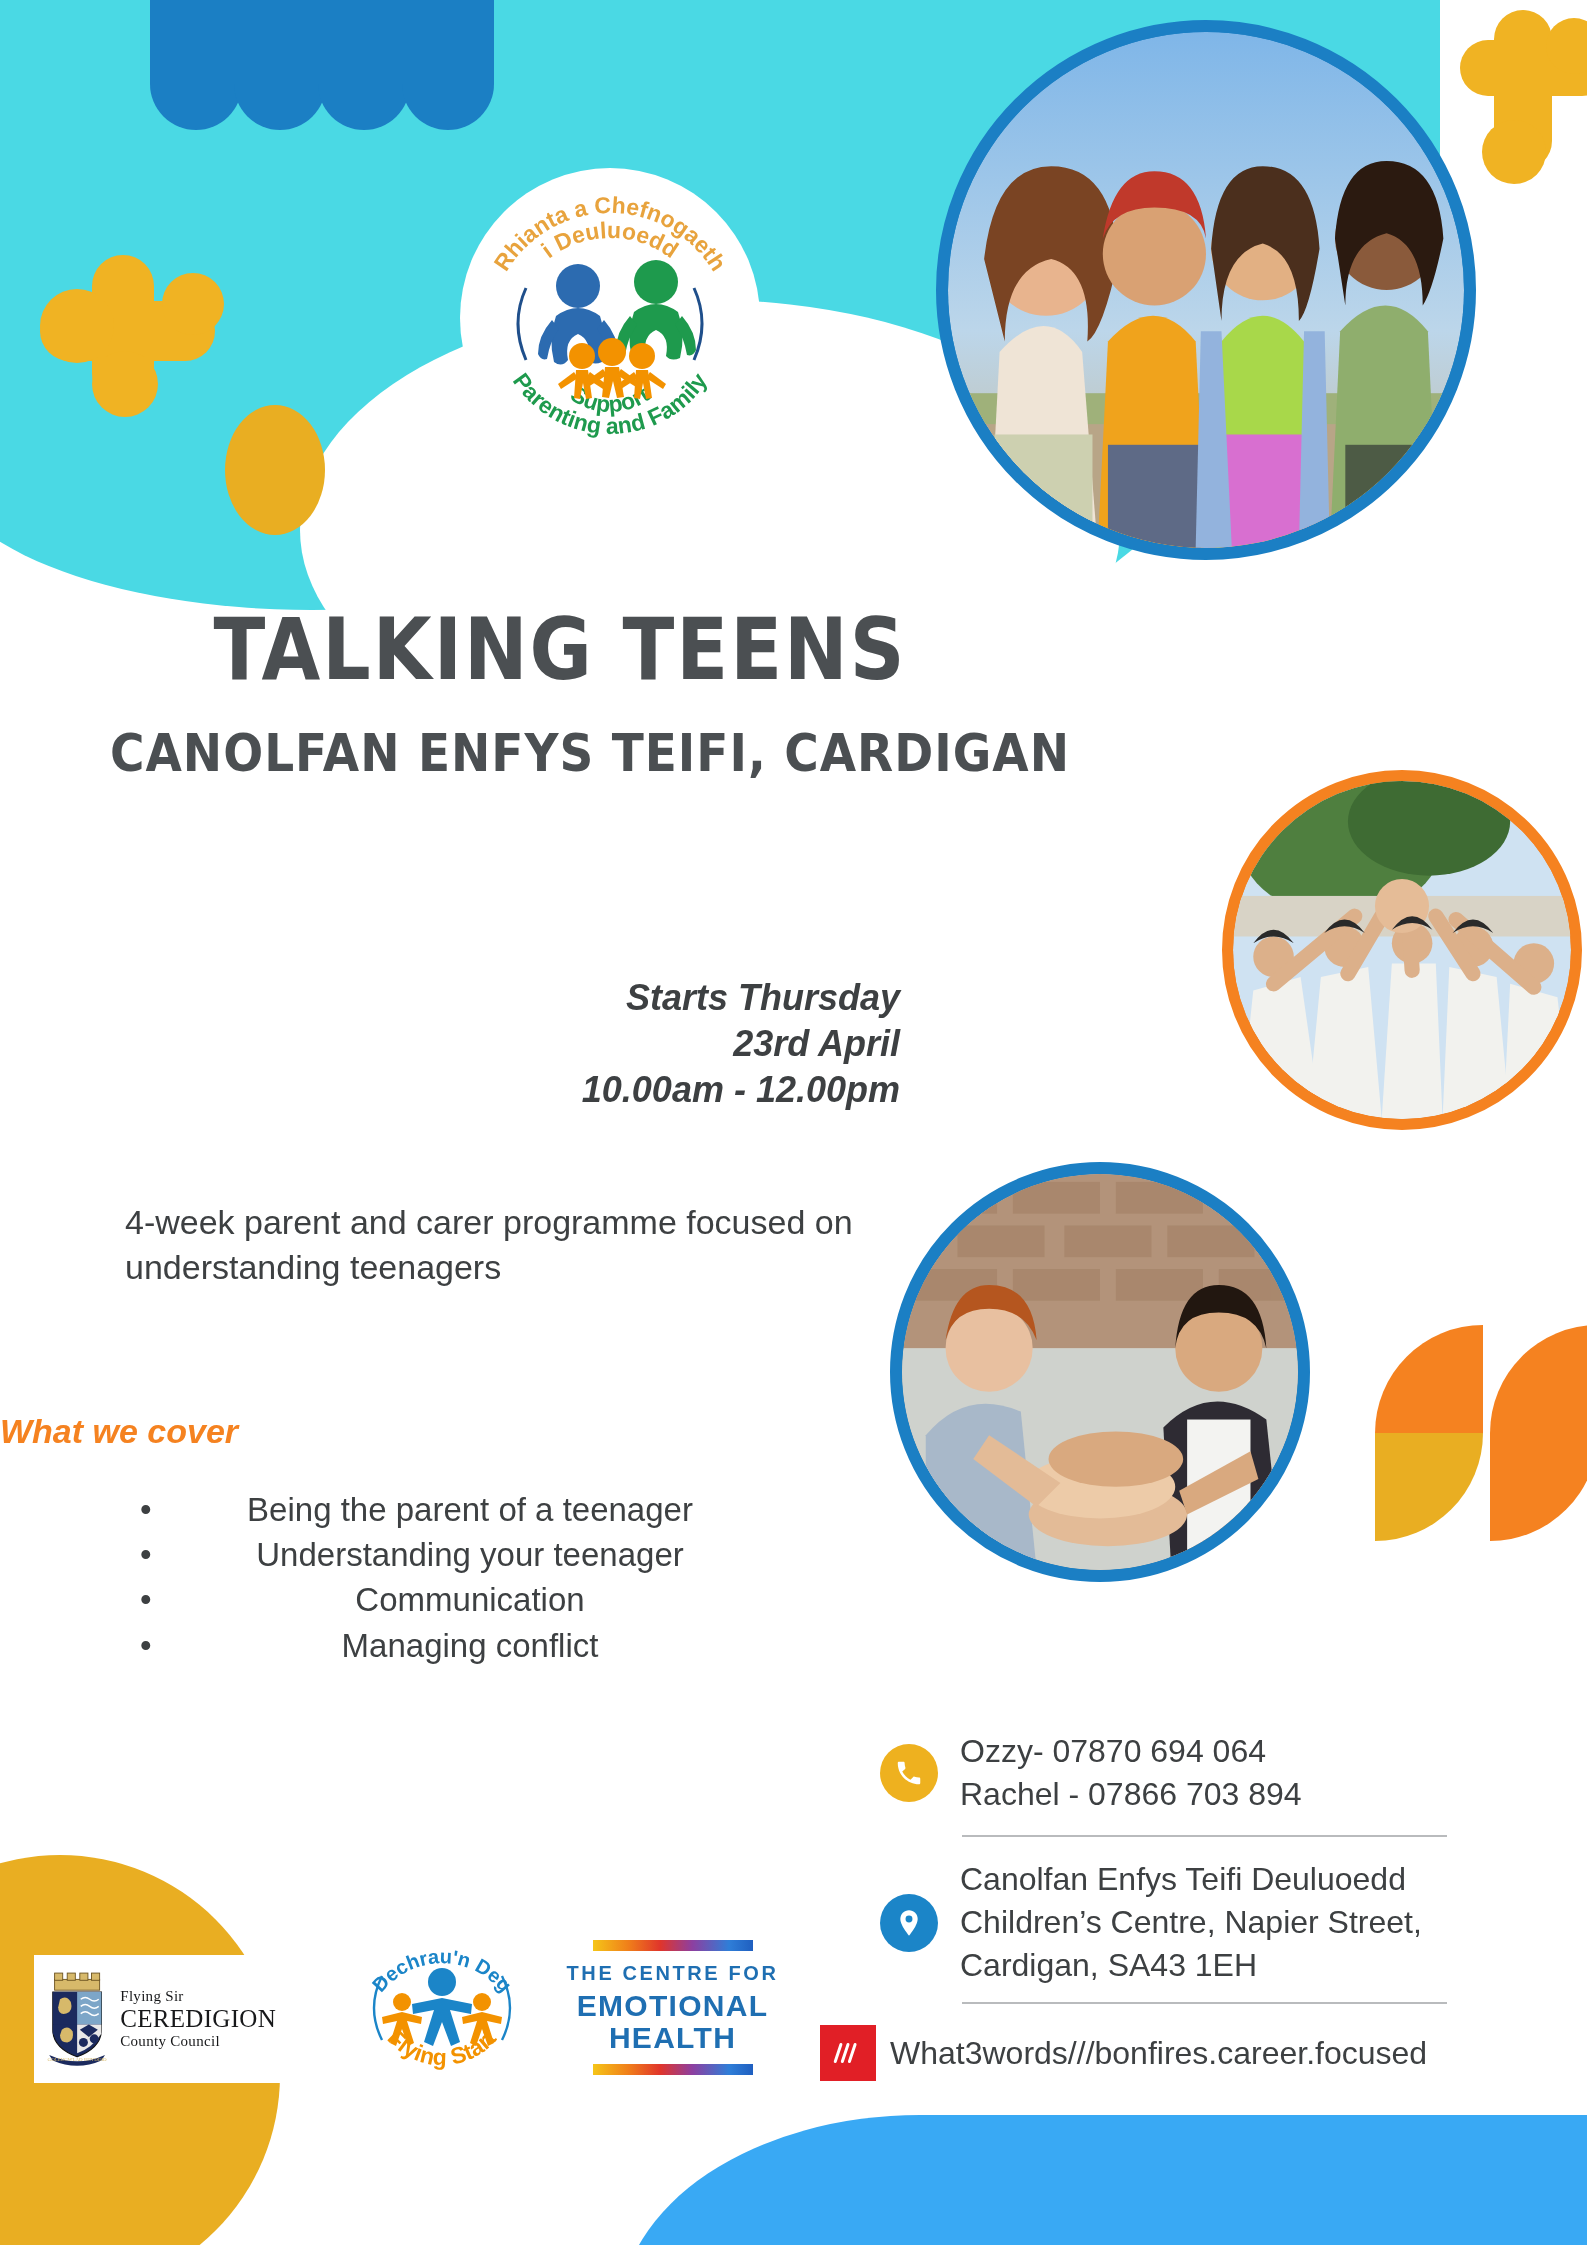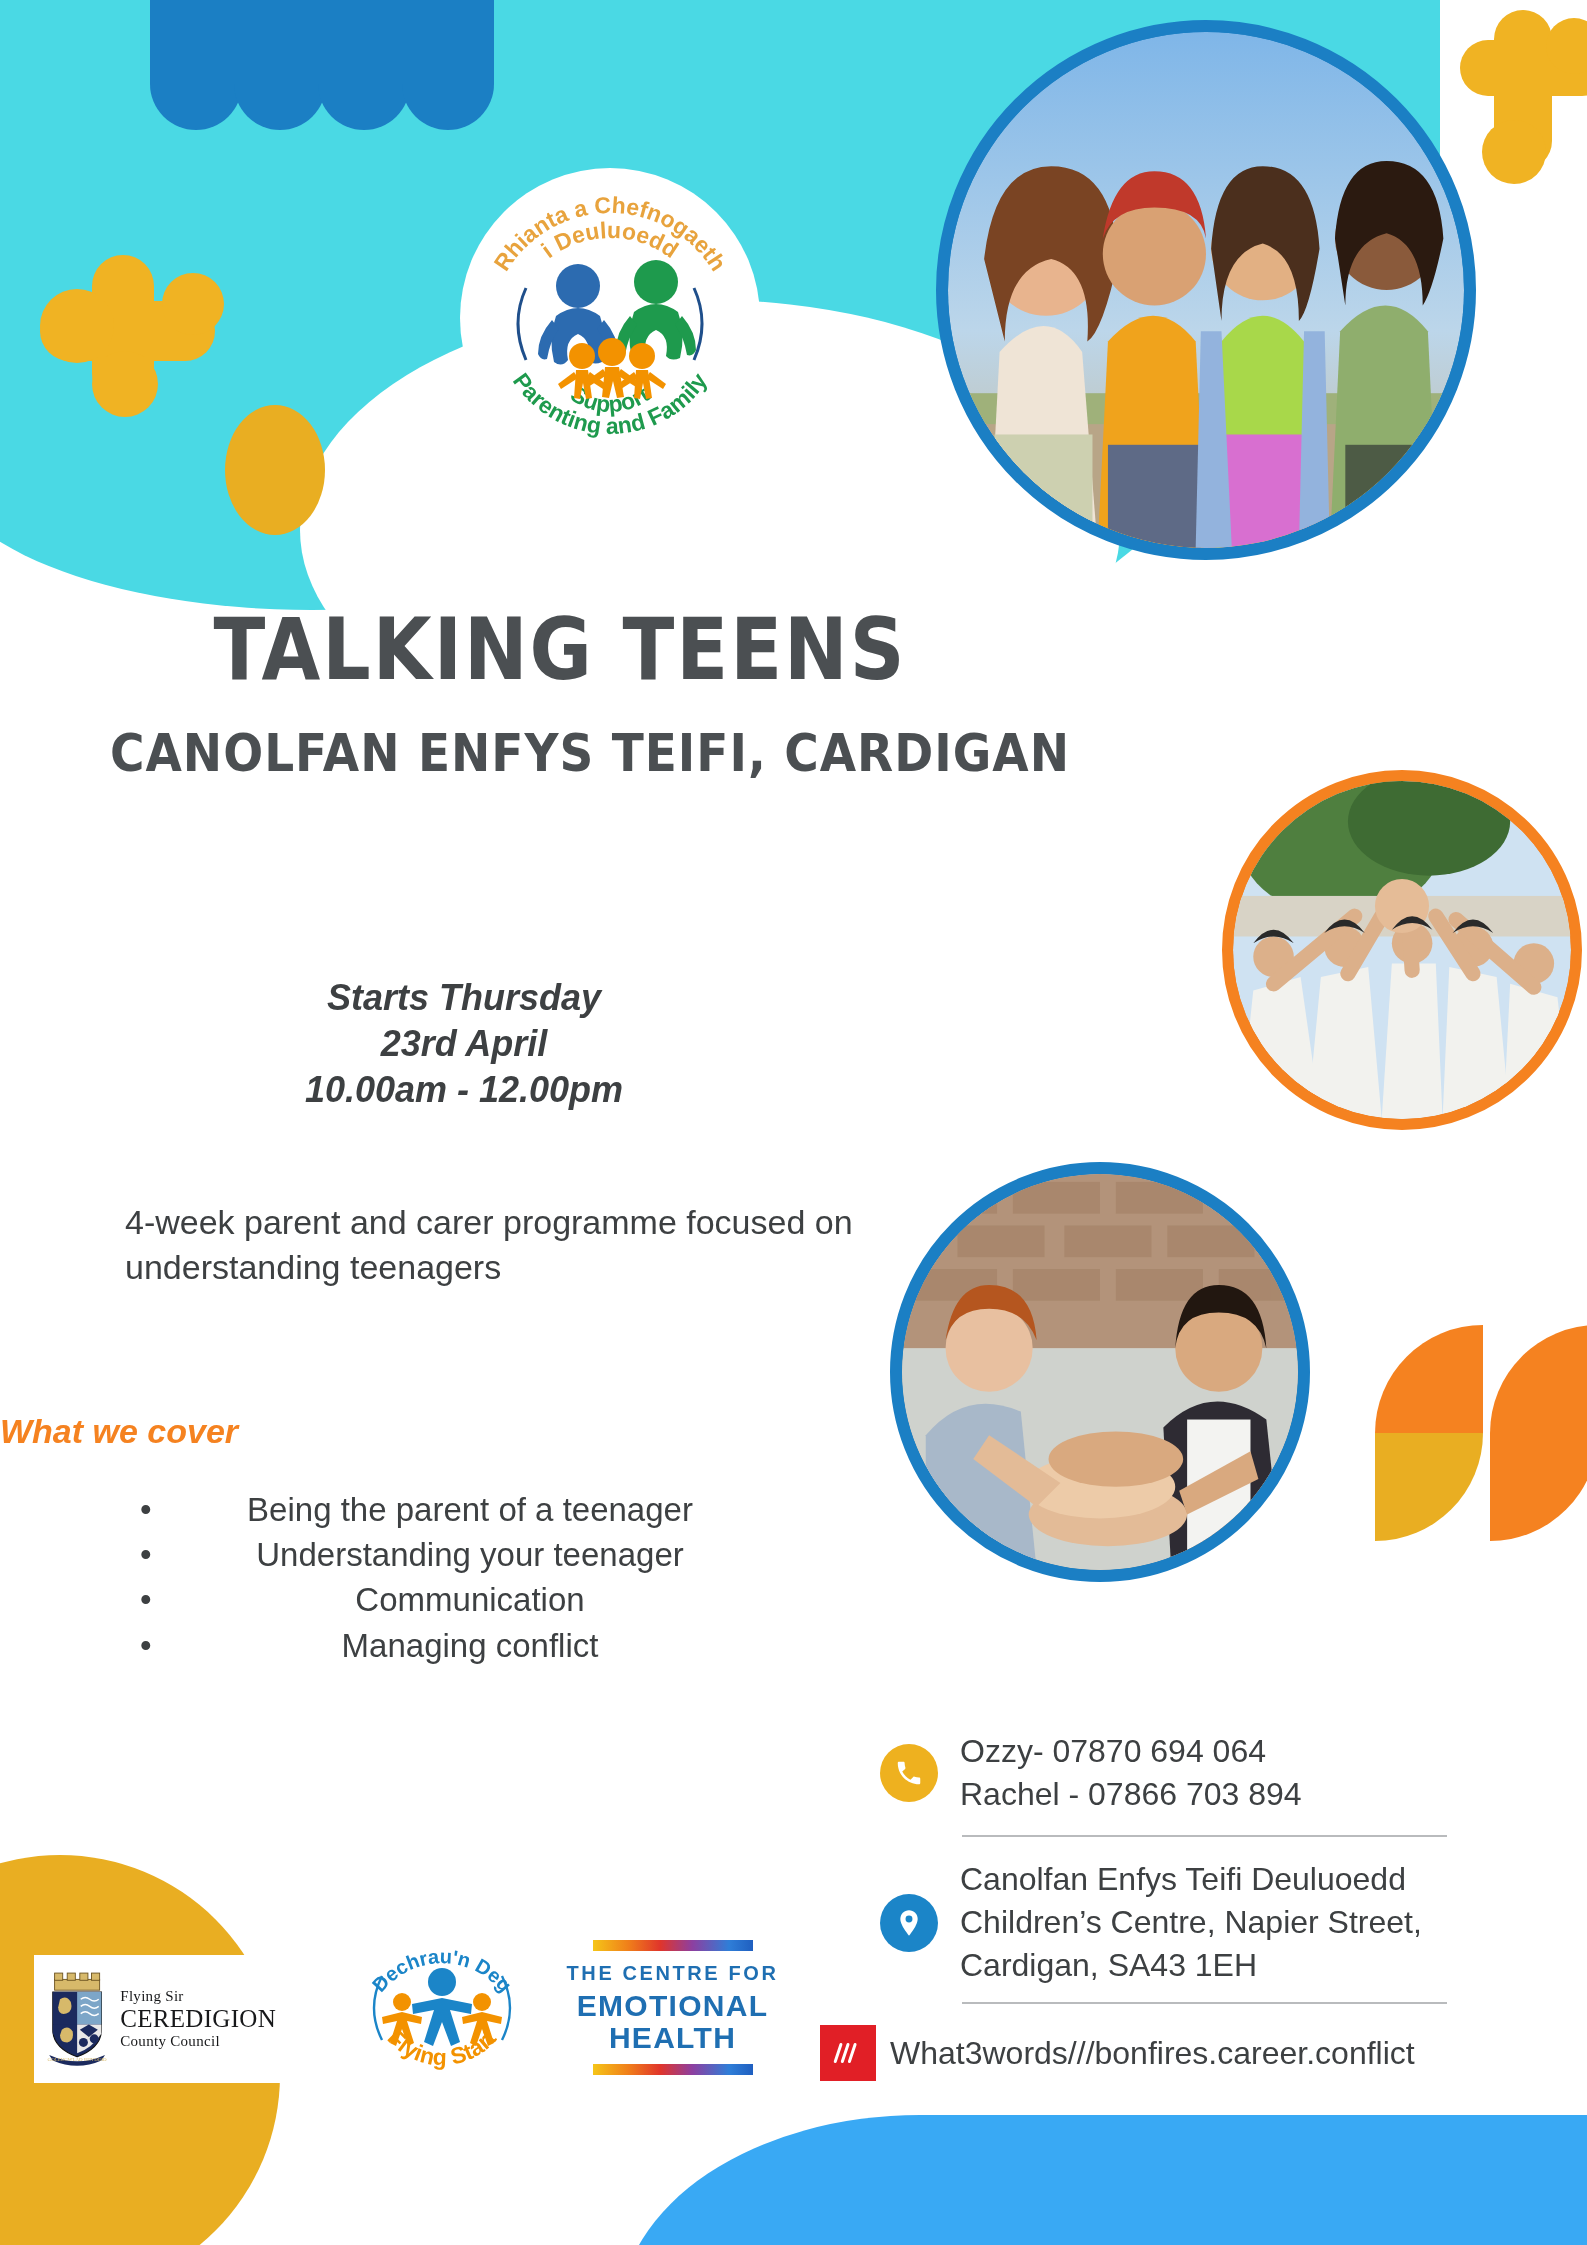--- a/index.html
+++ b/index.html
@@ -157,21 +157,21 @@
     font-size: 58px;
     font-weight: bold;
     letter-spacing: 5px;
     color: #f58220;
     z-index: 9;
   }
   .when {
     position: absolute;
     left: 0; top: 975px;
     width: 900px;
-    text-align: center;
+    text-align: right;
     font-size: 36px;
     font-weight: bold;
     font-style: italic;
     line-height: 1.28;
     color: #3d4042;
     z-index: 9;
     padding-left: 28px;
   }
   .blurb {
     position: absolute;
@@ -579,21 +579,21 @@
   <div class="w3w-row">
     <span class="w3w-badge">
       <svg width="34" height="34" viewBox="0 0 24 24">
         <g stroke="#ffffff" stroke-width="2.1" stroke-linecap="round">
           <line x1="8" y1="18" x2="12" y2="6"></line>
           <line x1="13" y1="18" x2="17" y2="6"></line>
           <line x1="3" y1="18" x2="7" y2="6"></line>
         </g>
       </svg>
     </span>
-    <span class="w3w-text">What3words///bonfires.career.conflict</span>
+    <span class="w3w-text">What3words///bonfires.career.focused</span>
   </div>
 
   <div class="ceredigion-logo">
     <svg width="78" height="108" viewBox="0 0 78 108">
       <rect x="14" y="10" width="50" height="12" fill="#d7b96a" stroke="#6b5320" stroke-width="1"></rect>
       <g fill="#d7b96a" stroke="#6b5320" stroke-width="1">
         <rect x="14" y="3" width="9" height="8"></rect>
           <rect x="28" y="3" width="9" height="8"></rect>
         <rect x="42" y="3" width="9" height="8"></rect>
           <rect x="55" y="3" width="9" height="8"></rect>

